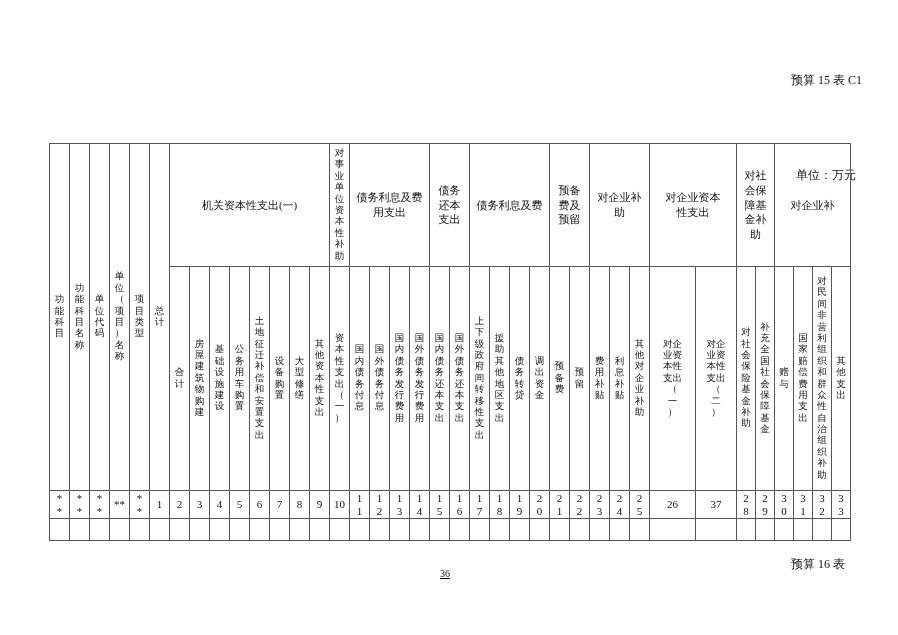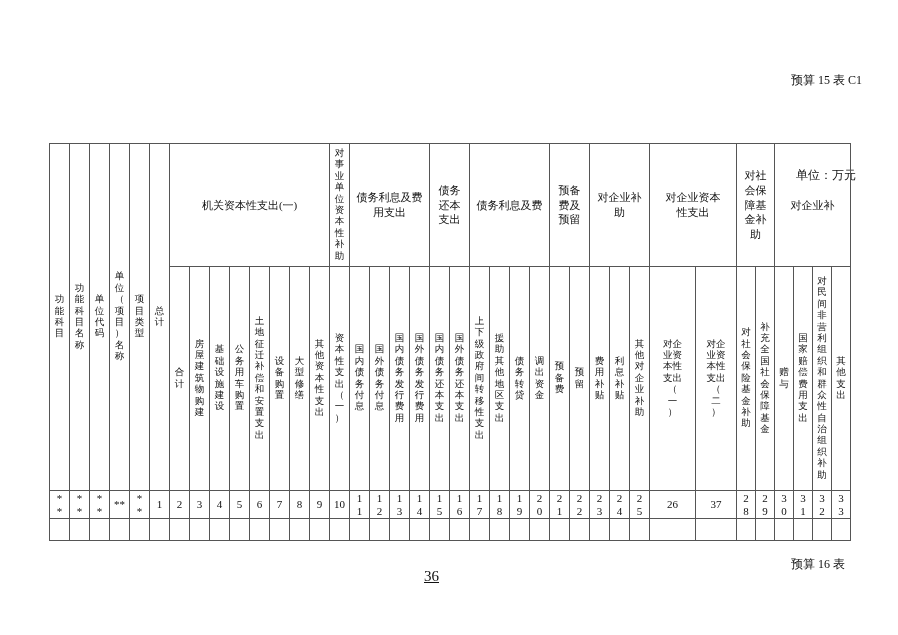--- a/index.html
+++ b/index.html
@@ -2,21 +2,21 @@
 <html><head>
 <meta charset="utf-8">
 <style>
   html,body{margin:0;padding:0;background:#fff;}
   .page{position:relative;width:898px;height:635px;background:#ffffff;overflow:hidden;
         font-family:"Liberation Serif","DejaVu Serif",serif;color:#111;}
   .ref-top{position:absolute;top:72px;right:36px;font-size:12px;}
   .title{position:absolute;top:92px;left:0;width:100%;text-align:center;
          font-size:21px;font-weight:700;letter-spacing:1px;margin:0;}
   .unit{position:absolute;top:123px;right:42px;font-size:12px;margin-top:44px;}
-  .page-num{position:absolute;top:568px;left:424px;font-size:15px;text-decoration:underline;}
+  .page-num{position:absolute;top:568px;left:440px;font-size:10px;text-decoration:underline;}
   .ref-bottom{position:absolute;top:556px;right:53px;font-size:12px;}
 
   table.budget{position:absolute;left:49px;top:143px;border-collapse:collapse;
                table-layout:fixed;width:801px;}
   table.budget td{border:1px solid #555;padding:0;text-align:center;vertical-align:middle;
                   white-space:pre-line;overflow:hidden;}
   col.cn{width:20px;} col.cw1{width:46px;} col.cw2{width:41px;} col.cn2{width:19px;}
   tr.rg{height:123px;} tr.rs{height:224px;} tr.rn{height:28px;} tr.re{height:22px;}
   td.hc,td.hs{font-size:9.5px;line-height:1.2;}
   td.hg{font-size:11px;line-height:1.35;}

